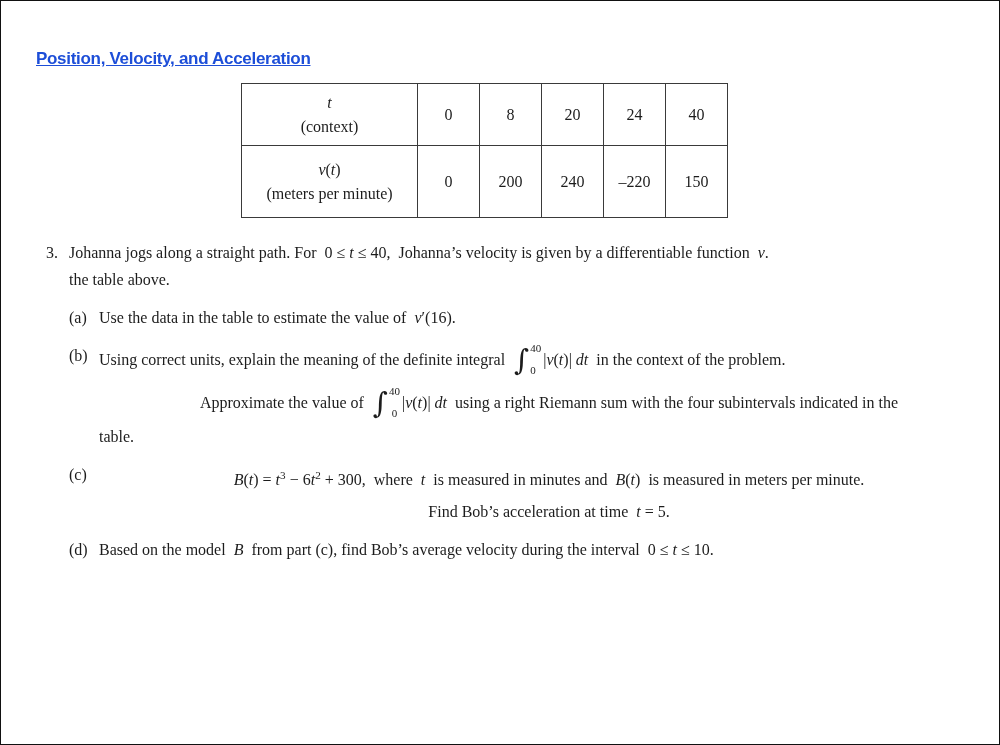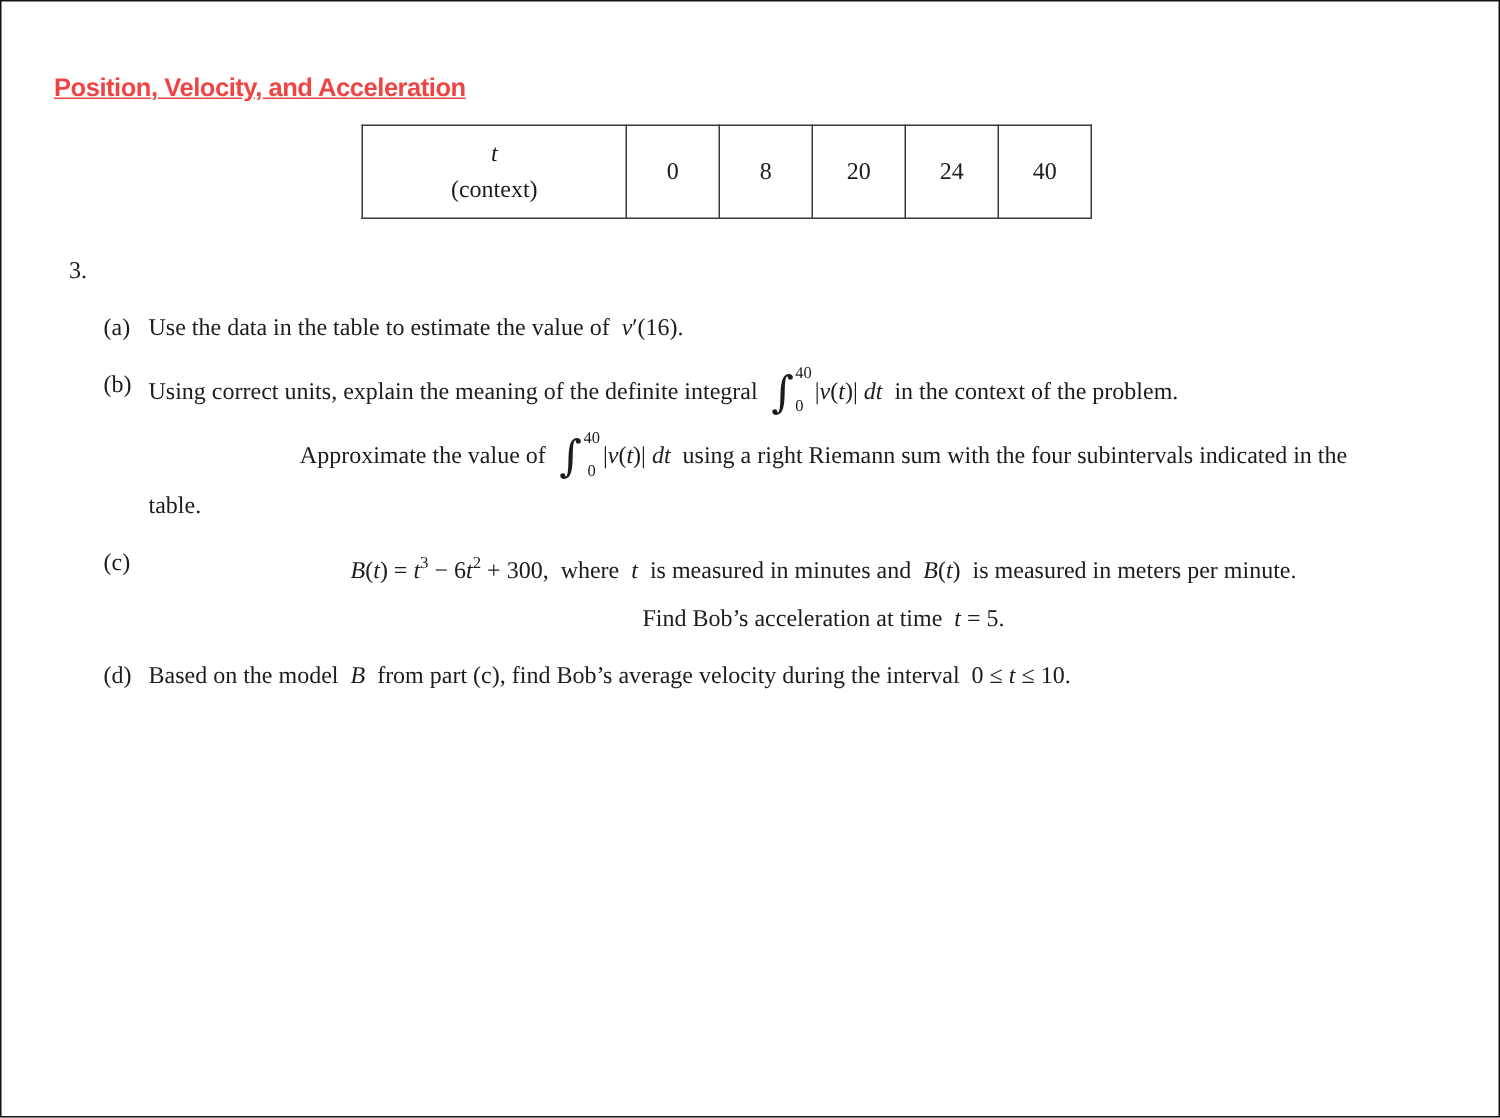--- a/index.html
+++ b/index.html
@@ -12,21 +12,21 @@
     overflow:hidden;
   }
   .page { padding:48px 0 0 35px; }
 
   .doc-title {
     font-family:"Liberation Sans", sans-serif;
     font-weight:700;
     font-size:17px;
     text-decoration:underline;
     letter-spacing:-0.3px;
-    color:#ef4444;
+    color:#1d4ed8;
   }
 
   
   table.vtable { border-collapse:collapse; margin:14px 0 0 205px; }
   table.vtable td {
     border:1px solid #3a3a3a;
     text-align:center;
     vertical-align:middle;
     font-size:16px;
   }
@@ -67,28 +67,41 @@
       <td class="hcol">
         <div class="hline"><span class="i">t</span></div>
         <div class="hline">(context)</div>
       </td>
       <td class="vcell">0</td>
       <td class="vcell">8</td>
       <td class="vcell">20</td>
       <td class="vcell">24</td>
       <td class="vcell">40</td>
     </tr>
+    <tr class="trow2">
+      <td class="hcol">
+        <div class="hline"><span class="i">v</span>(<span class="i">t</span>)</div>
+        <div class="hline">(meters per minute)</div>
+      </td>
+      <td class="vcell">0</td>
+      <td class="vcell">200</td>
+      <td class="vcell">240</td>
+      <td class="vcell">–220</td>
+      <td class="vcell">150</td>
+    </tr>
   </tbody>
     </table>
 
   <div class="problem">
 
     <div class="prow">
       <span class="pnum">3.</span>
       <div class="ptext">
+        <div class="tline">Johanna jogs along a straight path. For  0 ≤ <span class="i">t</span> ≤ 40,  Johanna’s velocity is given by a differentiable function  <span class="i">v</span>.</div>
+        <div class="tline">the table above.</div>
       </div>
     </div>
 
     <div class="prow part">
       <span class="plabel">(a)</span>
       <div class="ptext">
         <div class="tline">Use the data in the table to estimate the value of  <span class="i">v</span>′(16).</div>
       </div>
     </div>
 

